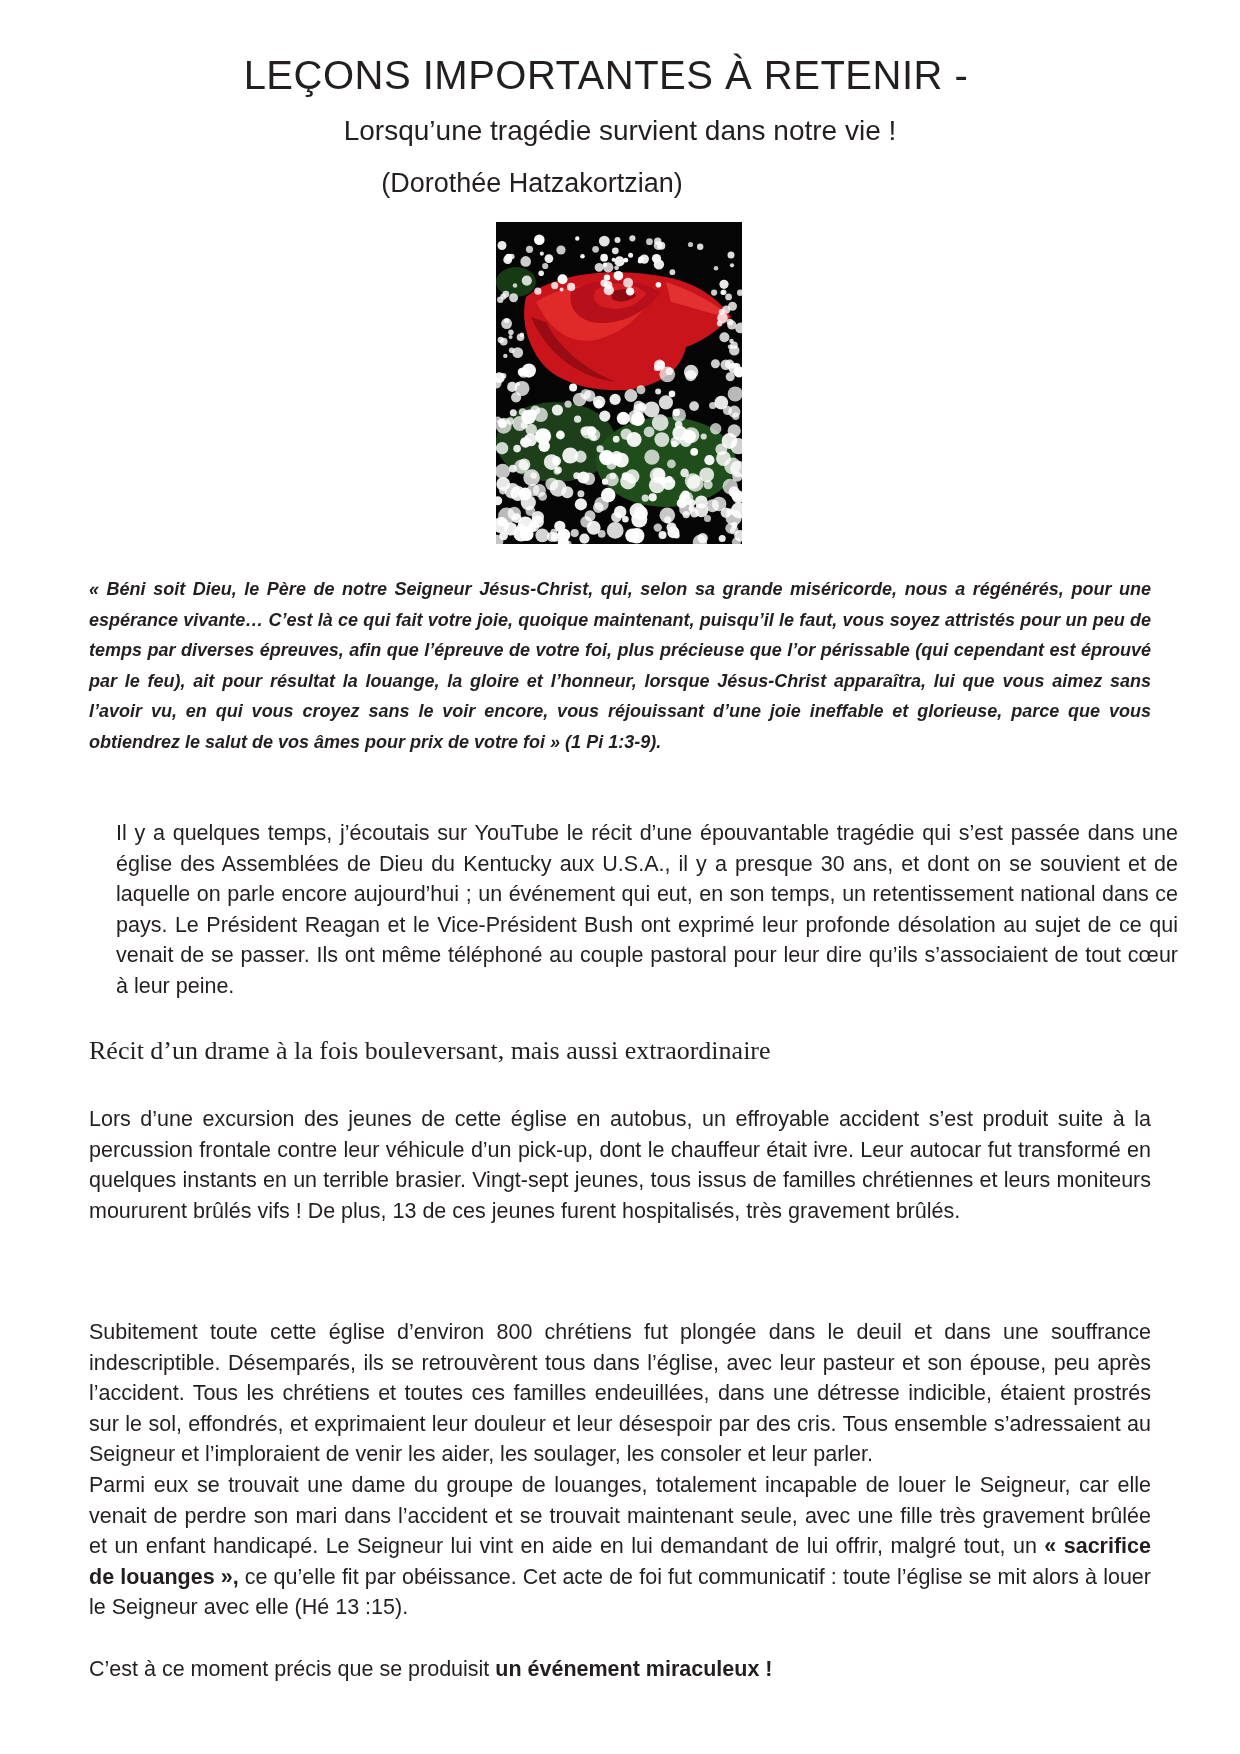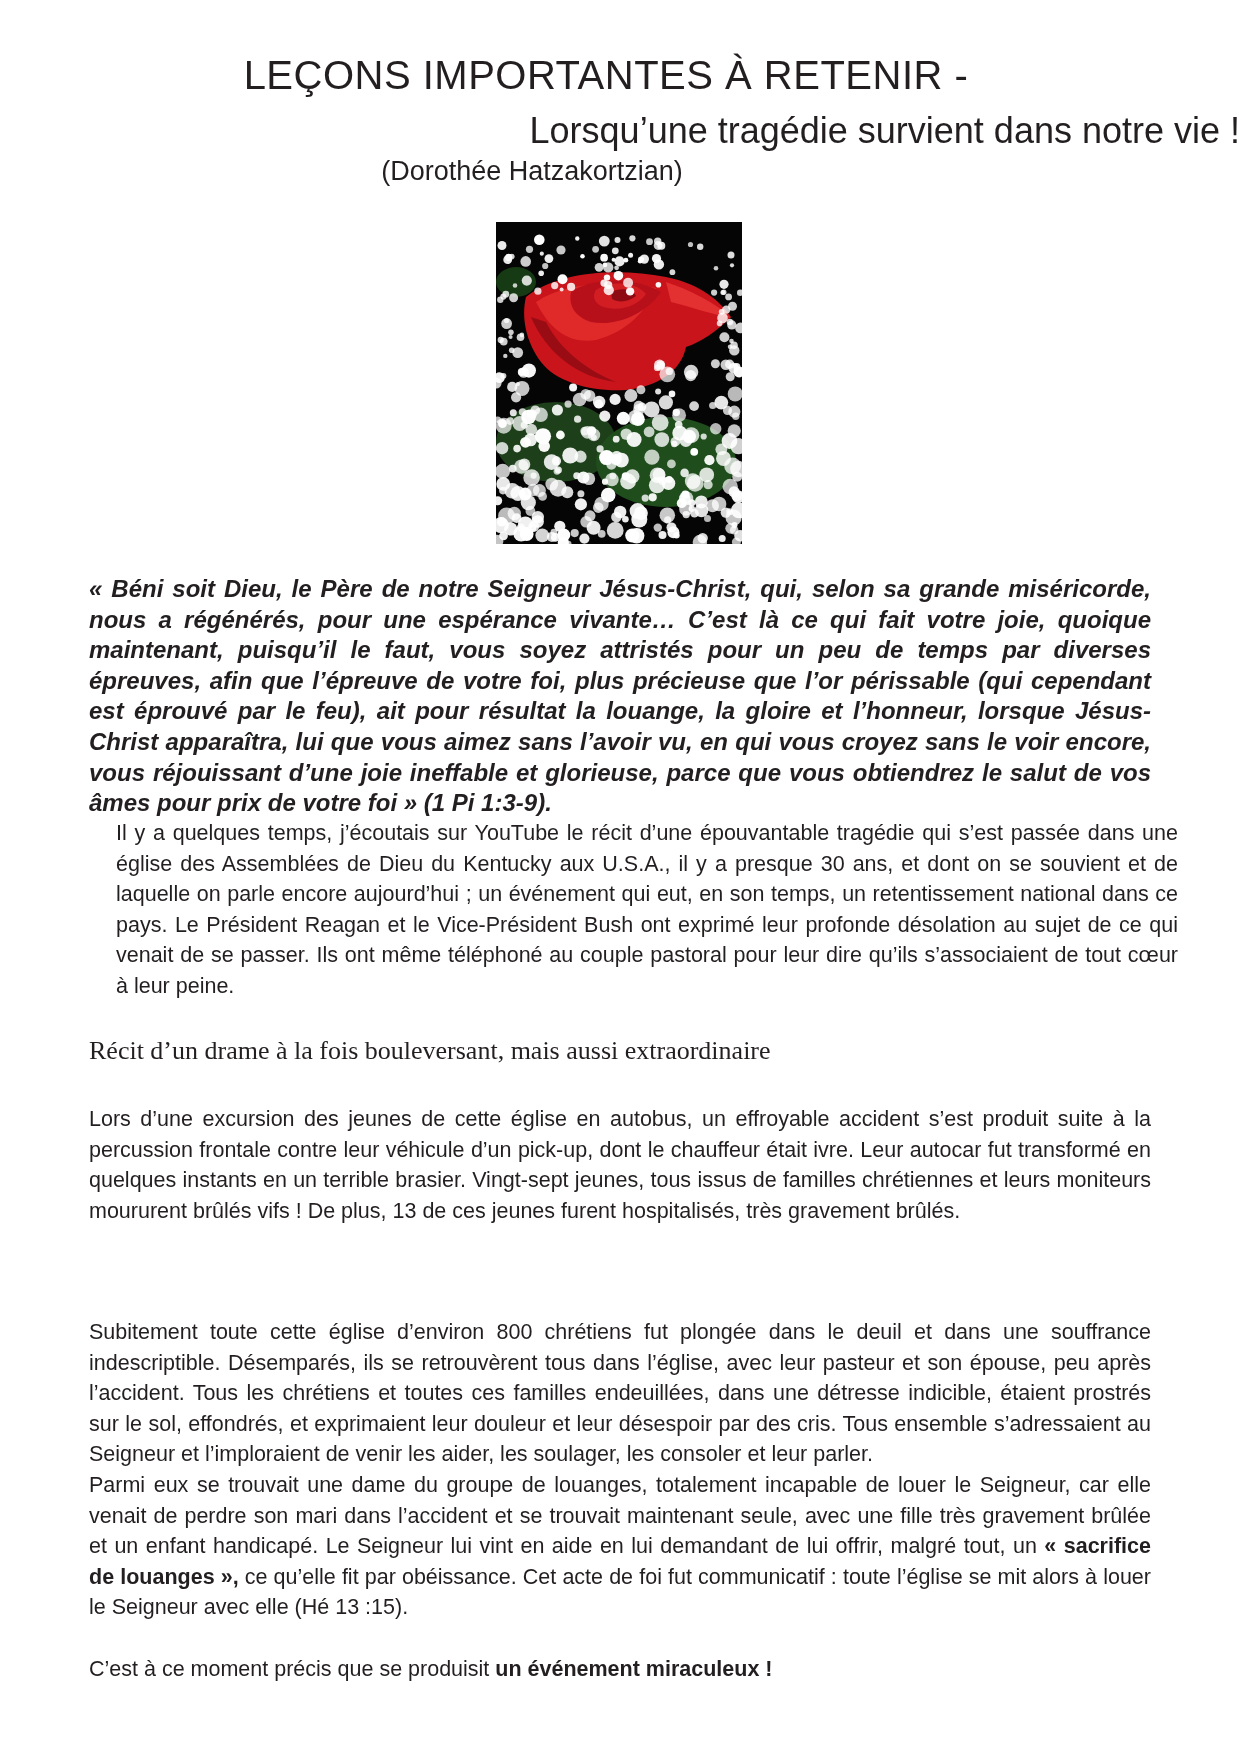--- a/index.html
+++ b/index.html
@@ -1,29 +1,29 @@
 <!DOCTYPE html>
 <html><head>
 <meta charset="utf-8">
 <style>
   html, body { margin: 0; padding: 0; background: #ffffff; }
   body { width: 1240px; height: 1754px; position: relative; overflow: hidden;
          font-family: "Liberation Sans", sans-serif; color: #231f20; }
   .title1 { position: absolute; top: 50px; left: 0; width: 1212px; text-align: center;
             font-size: 40px; letter-spacing: 0.5px; line-height: 50px; }
-  .title2 { position: absolute; top: 106px; left: 0; width: 1240px; text-align: right;
-            font-size: 36px; line-height: 50px; }
-  .author { position: absolute; top: 154px; left: 0; width: 1064px; text-align: center;
+  .title2 { position: absolute; top: 106px; left: 0; width: 1240px; text-align: center;
+            font-size: 28px; line-height: 50px; }
+  .author { position: absolute; top: 166px; left: 0; width: 1064px; text-align: center;
             font-size: 27px; line-height: 34px; }
   .photo { position: absolute; left: 496px; top: 222px; width: 246px; height: 322px;
            background: #050505; overflow: hidden; }
   .photo svg { display: block; }
   .text { position: absolute; left: 89px; width: 1062px; font-size: 21.5px;
           line-height: 30.6px; text-align: justify; }
-  .quote { top: 574px; font-style: italic; font-weight: bold; font-size: 24px; }
+  .quote { top: 574px; font-style: italic; font-weight: bold; font-size: 18px; }
   .p1 { top: 818px; margin-left: 27px; }
   .h2 { position: absolute; left: 89px; top: 1034px; font-size: 26px; line-height: 34px; font-family: Liberation Serif, serif; }
   .p2 { top: 1104px; }
   .p3 { top: 1317px; }
   .p4 { top: 1470px; }
   .p5 { top: 1654px; }
   b { font-weight: bold; }
 </style>
 </head>
 <body>

